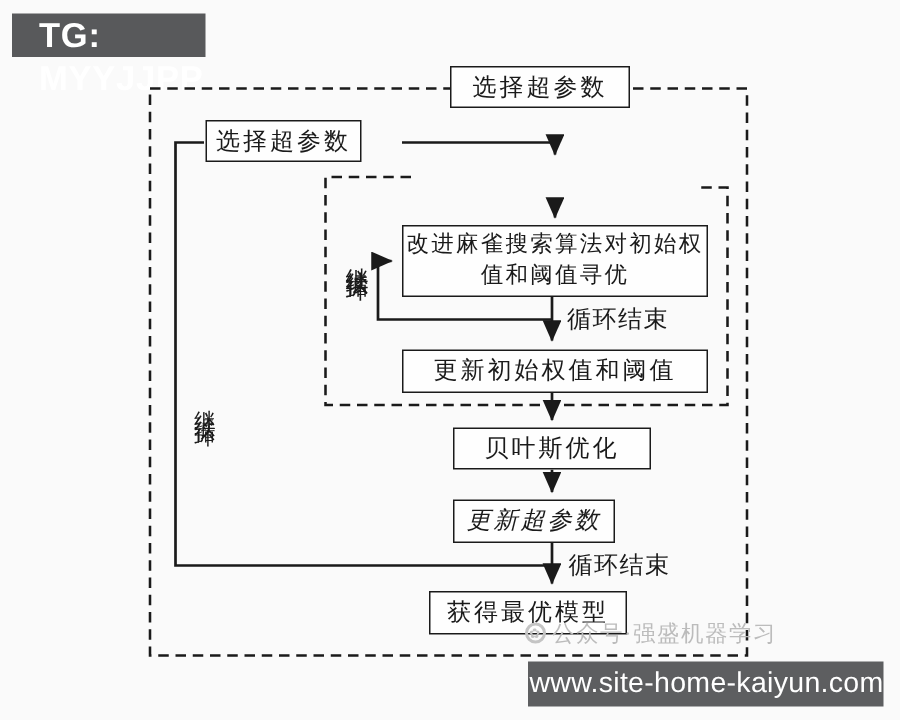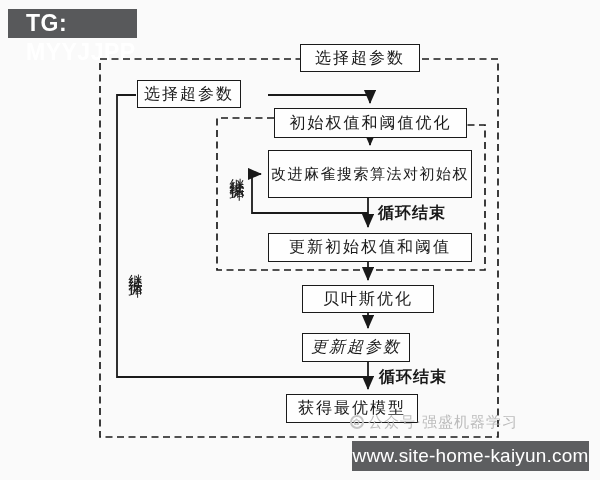--- a/index.html
+++ b/index.html
@@ -29,21 +29,21 @@
     border:1.6px solid #1a1a1a;
     box-sizing:border-box;
     display:flex;align-items:center;justify-content:center;
     font-size:16px;letter-spacing:2px;
     text-align:center;
   }
   .box .two-line{font-size:15px;line-height:21px;letter-spacing:1.5px;}
   .box .two-line span{display:block;text-align:center;}
   .edge-label{
     position:absolute;z-index:2;
-    font-size:16px;letter-spacing:1px;white-space:nowrap;font-weight:bold;
+    font-size:16px;letter-spacing:1px;white-space:nowrap;
   }
   .v-label{
     position:absolute;z-index:2;
     writing-mode:vertical-rl;text-orientation:upright;
     white-space:nowrap;
   }
   .v-label.inner{font-size:15px;letter-spacing:3px;}
   .v-label.outer{font-size:14px;letter-spacing:4px;}
   .watermark{
     position:absolute;z-index:3;
@@ -55,21 +55,21 @@
     width:14px;height:14px;border-radius:50%;
     border:2px solid #c4c4c4;box-sizing:border-box;
     display:inline-flex;align-items:center;justify-content:center;
     font-size:9px;color:#c4c4c4;line-height:1;
   }
   .url-bar{
     position:absolute;z-index:4;
     left:352px;top:441px;width:237px;height:30px;
     background:#5d5e60;color:#ffffff;
     font-family:"Liberation Sans","DejaVu Sans",sans-serif;
-    font-size:19px;line-height:30px;text-align:center;
+    font-size:19px;line-height:30px;text-align:right;
     letter-spacing:0.2px;
   }
 </style>
 </head>
 <body>
 
 <div class="page">
 
   <div class="badge">TG: MYYJJPP</div>
 
@@ -102,27 +102,25 @@
   </svg>
 
   <div class="box" style="left:300px;top:44px;width:120px;height:28px;">
     <span>选择超参数</span>
   </div>
 
   <div class="box" style="left:137px;top:80px;width:104px;height:28px;">
     <span>选择超参数</span>
   </div>
 
-  <div class="box" style="left:274px;top:108px;width:193px;height:30px;">
-    <span>初始权值和阈值优化</span>
-  </div>
 
   <div class="box" style="left:268px;top:150px;width:204px;height:48px;">
     <div class="two-line">
       <span>改进麻雀搜索算法对初始权</span>
+      <span>值和阈值寻优</span>
     </div>
   </div>
 
   <div class="box" style="left:302px;top:285px;width:132px;height:28px;">
     <span>贝叶斯优化</span>
   </div>
 
   <div class="box" style="left:268px;top:233px;width:204px;height:29px;">
     <span>更新初始权值和阈值</span>
   </div>

